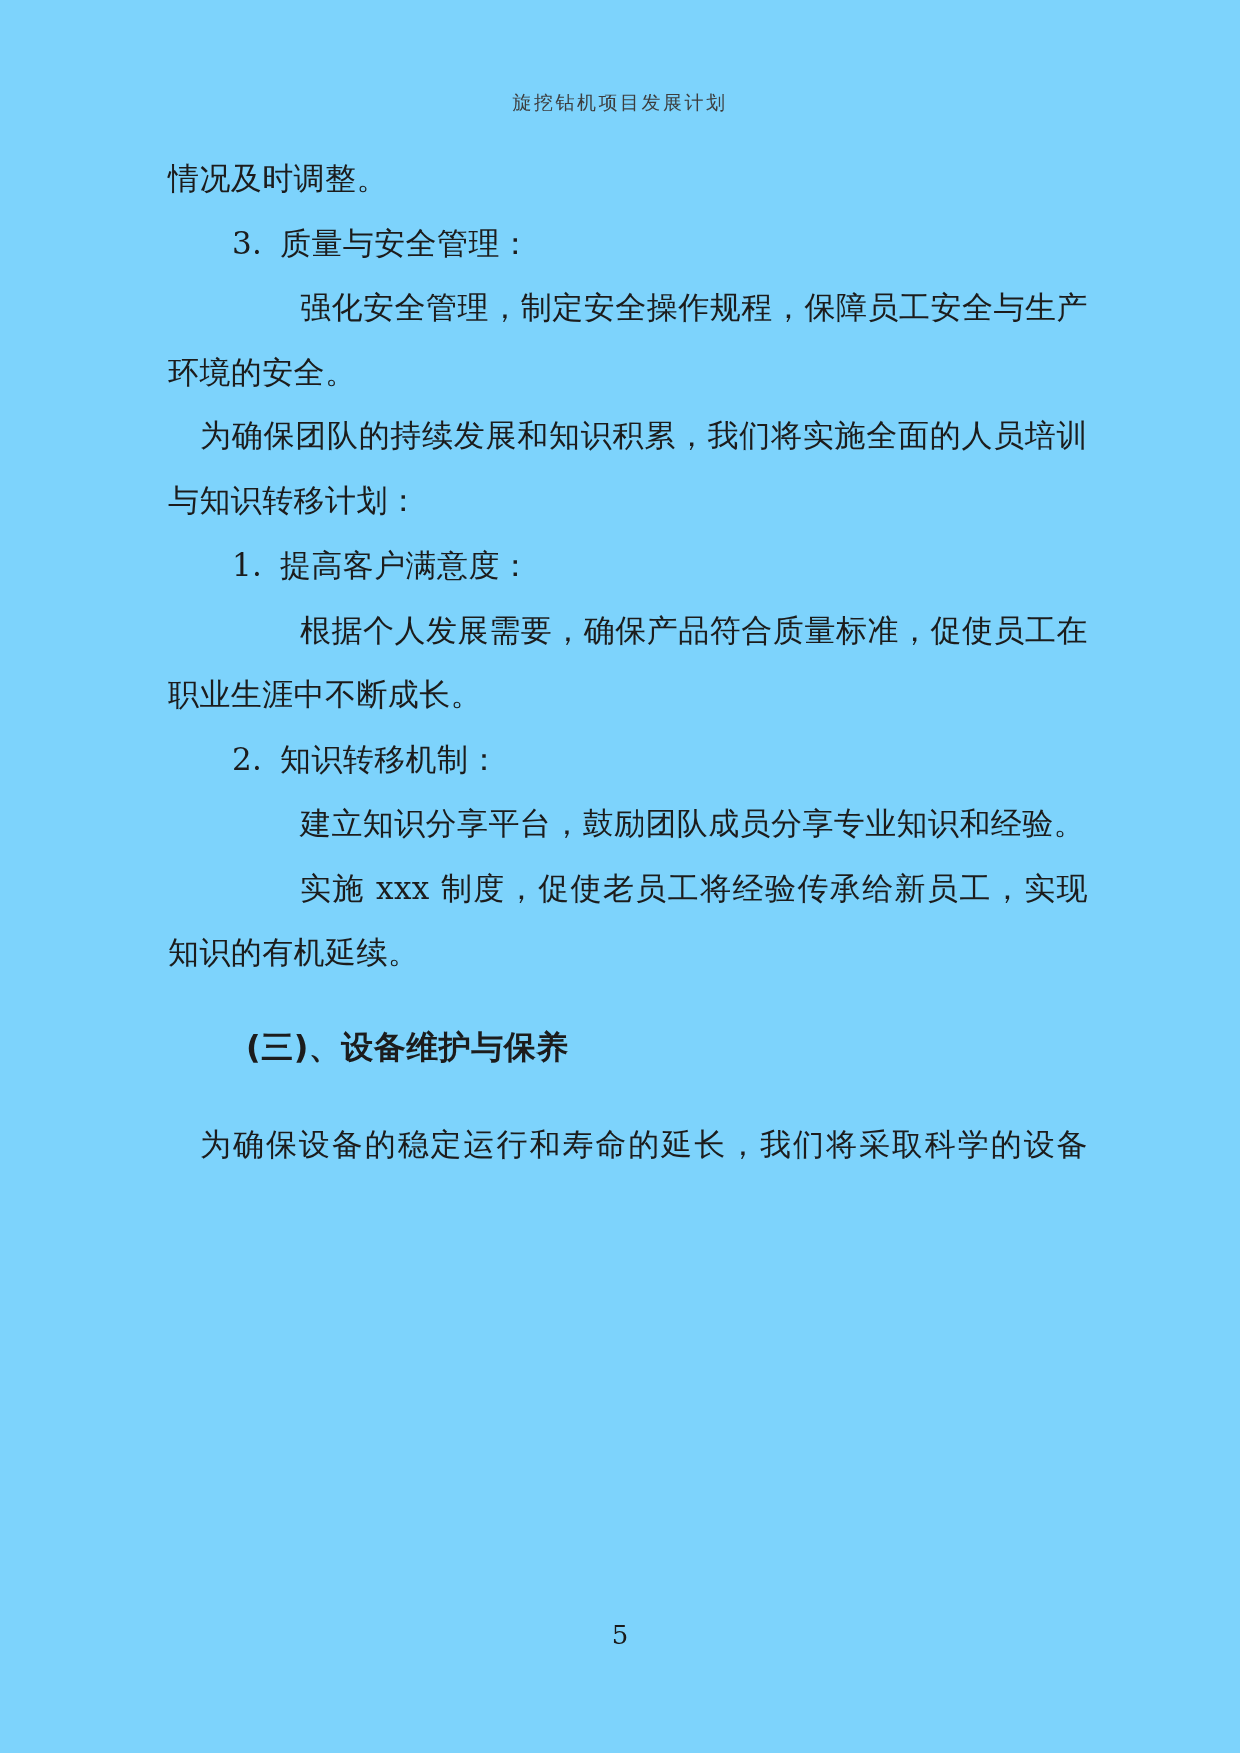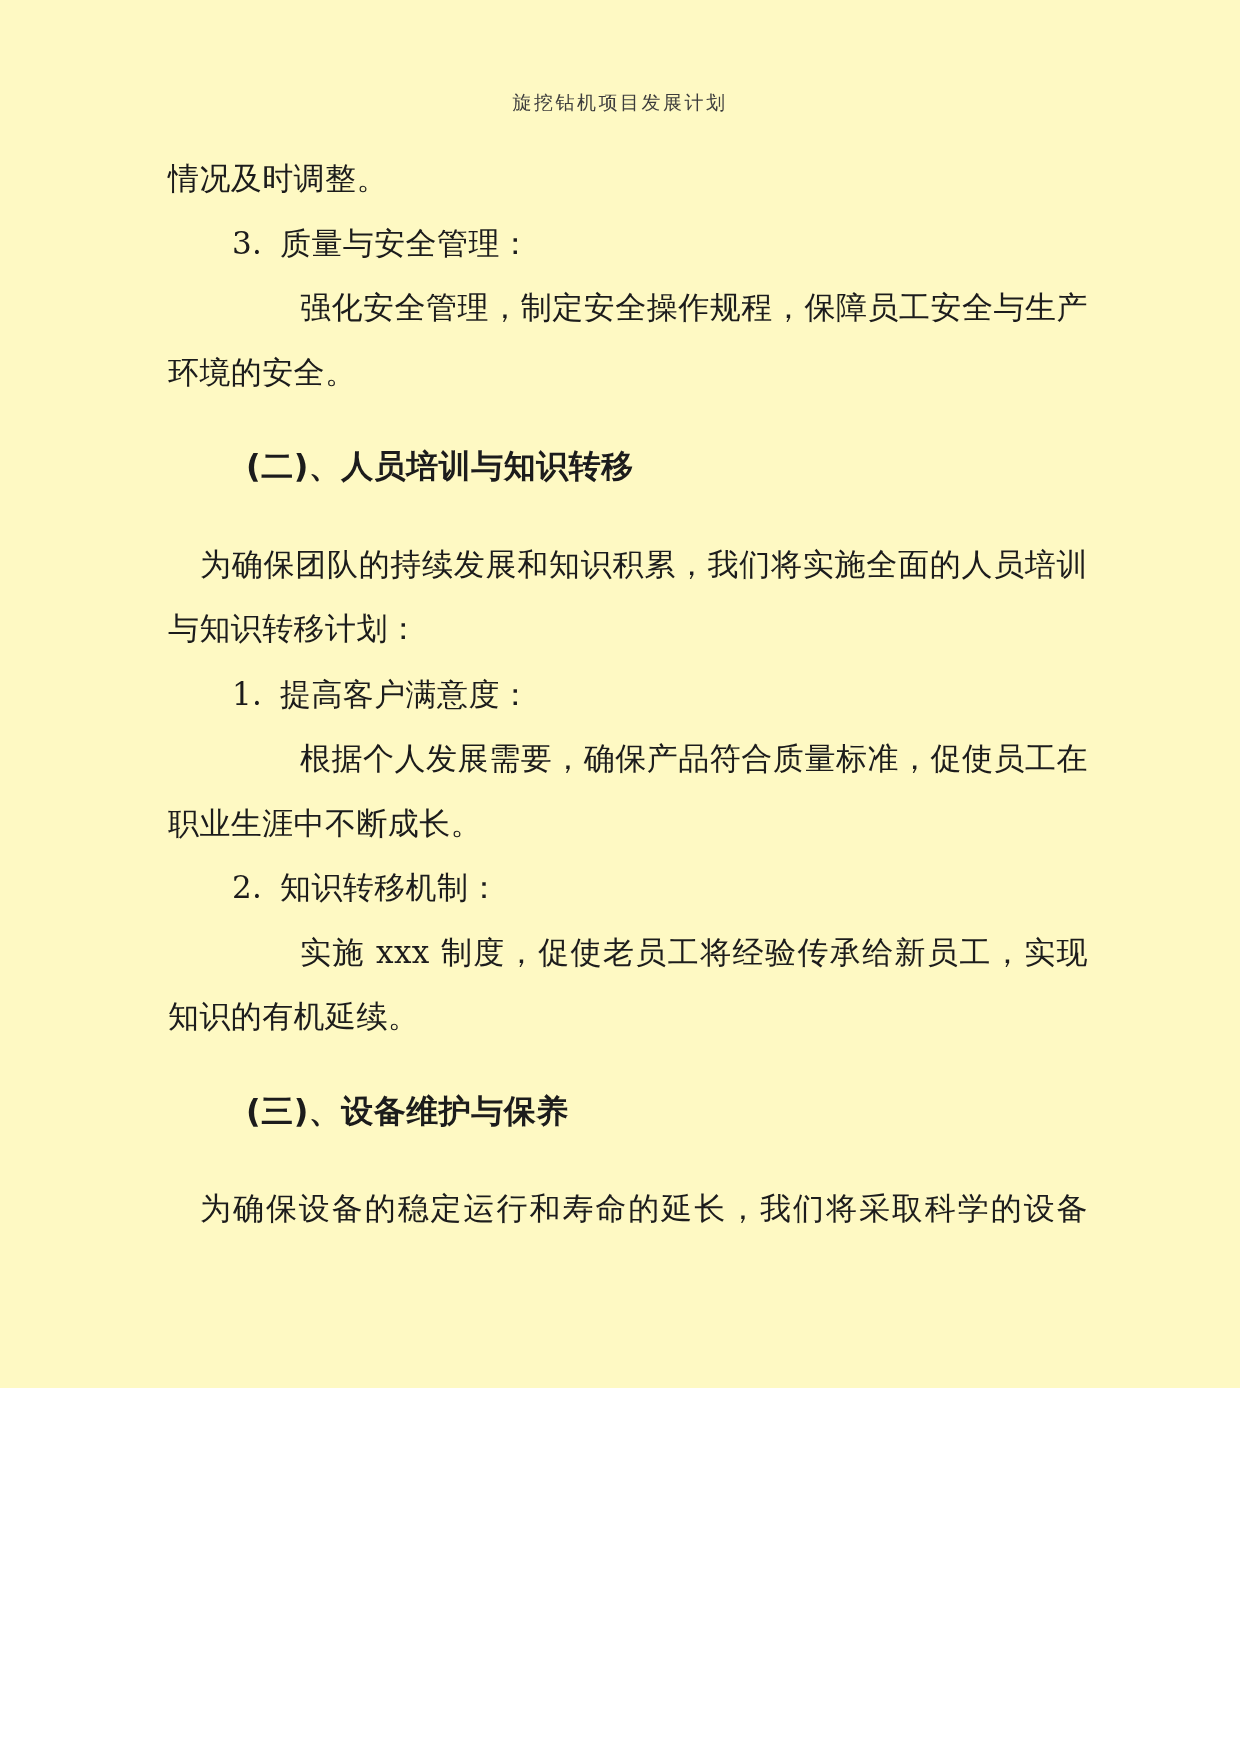--- a/index.html
+++ b/index.html
@@ -1,20 +1,20 @@
 <!DOCTYPE html>
 <html><head>
 <meta charset="utf-8">
 <style>
   html, body { margin: 0; padding: 0; background: #ffffff; }
   .page {
     position: relative;
     width: 1240px;
-    height: 1388px;
-    background: #fef9c3;
+    height: 1753px;
+    background: #7dd3fc;
     font-family: "DejaVu Serif", "Liberation Serif", serif;
     color: #1c1c1c;
     overflow: hidden;
   }
   .doc-header {
     position: absolute;
     top: 90px;
     left: 0;
     right: 0;
     text-align: center;
@@ -71,31 +71,31 @@
 
   <div class="doc-body">
 
     <p class="p-cont">情况及时调整。</p>
 
     <p class="p-li"><span class="num">3.</span><span>质量与安全管理：</span></p>
 
 
     <p class="p-sub">强化安全管理，制定安全操作规程，保障员工安全与生产环境的安全。</p>
 
-    <p class="p-heading">(二)、人员培训与知识转移</p>
 
     <p class="p-body">为确保团队的持续发展和知识积累，我们将实施全面的人员培训与知识转移计划：</p>
 
     <p class="p-li"><span class="num">1.</span><span>提高客户满意度：</span></p>
 
 
     <p class="p-sub">根据个人发展需要，确保产品符合质量标准，促使员工在职业生涯中不断成长。</p>
 
     <p class="p-li"><span class="num">2.</span><span>知识转移机制：</span></p>
 
+    <p class="p-sub">建立知识分享平台，鼓励团队成员分享专业知识和经验。</p>
 
     <p class="p-sub">实施 xxx 制度，促使老员工将经验传承给新员工，实现知识的有机延续。</p>
 
     <p class="p-heading">(三)、设备维护与保养</p>
 
     <p class="p-body p-fill">为确保设备的稳定运行和寿命的延长，我们将采取科学的设备</p>
 
   </div>
 
   <div class="doc-footer">

